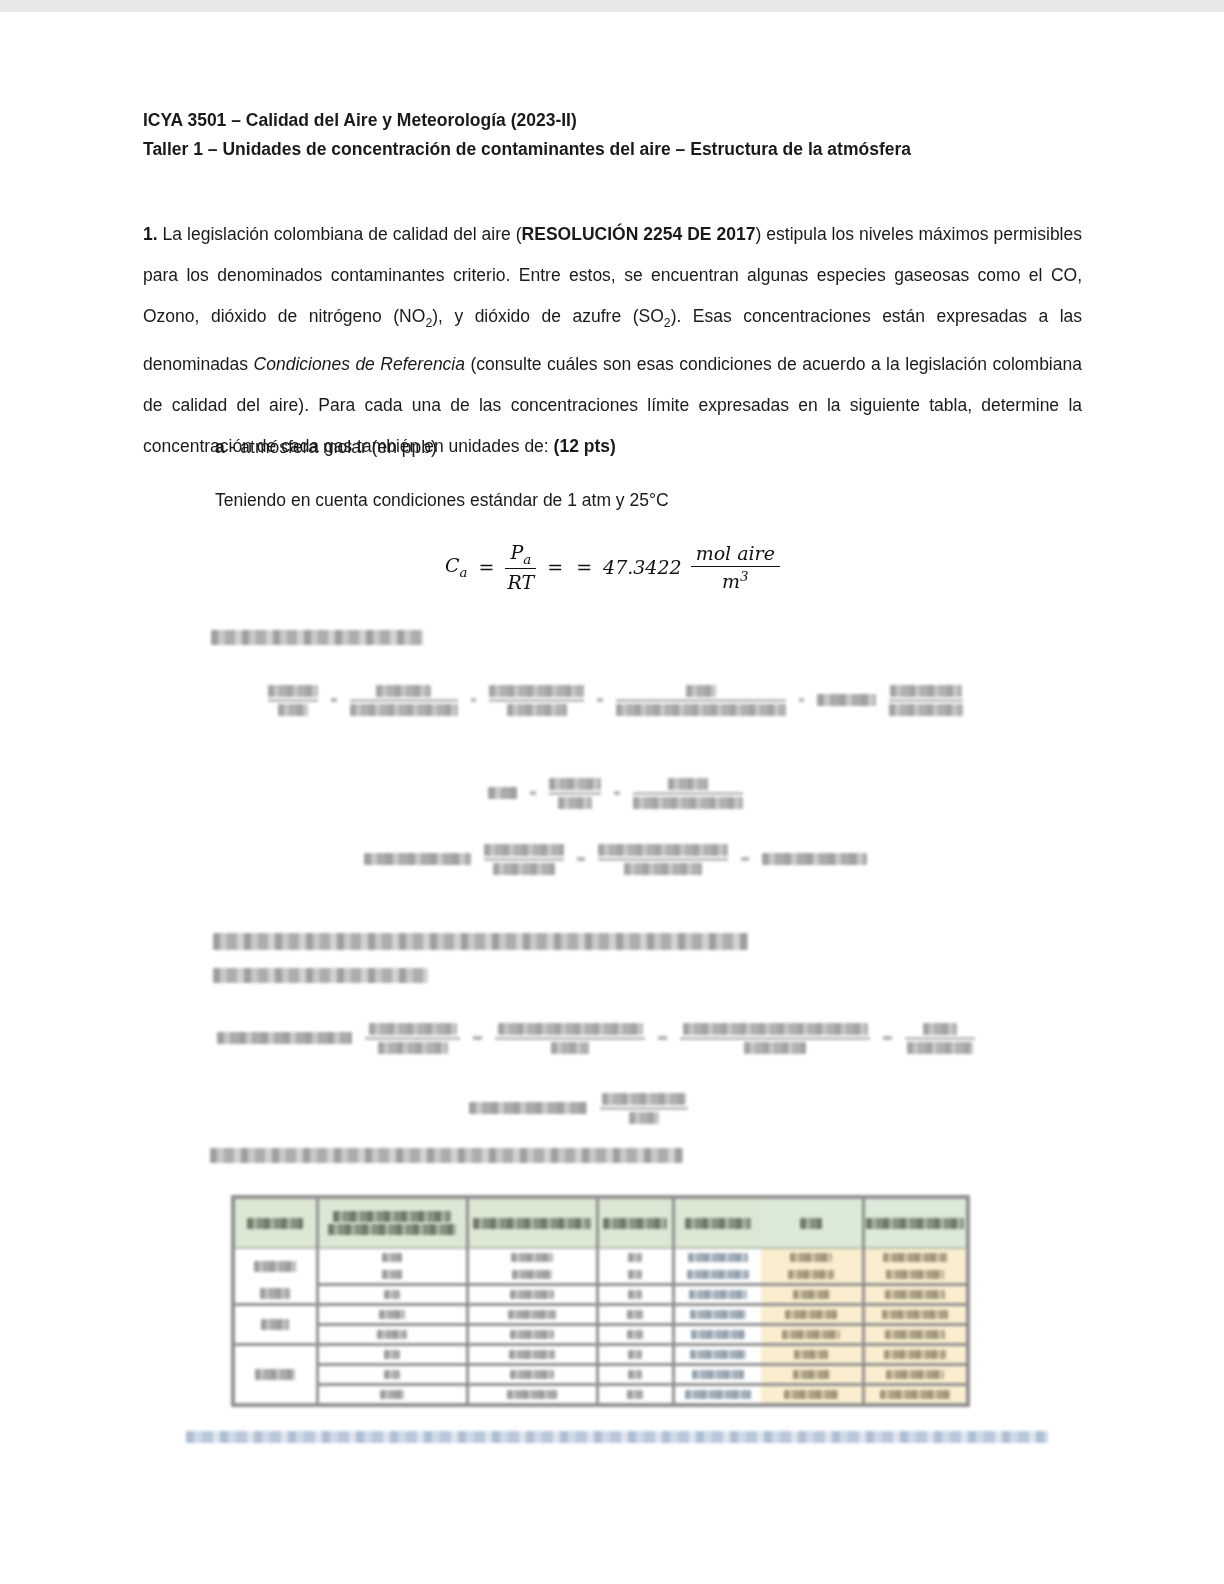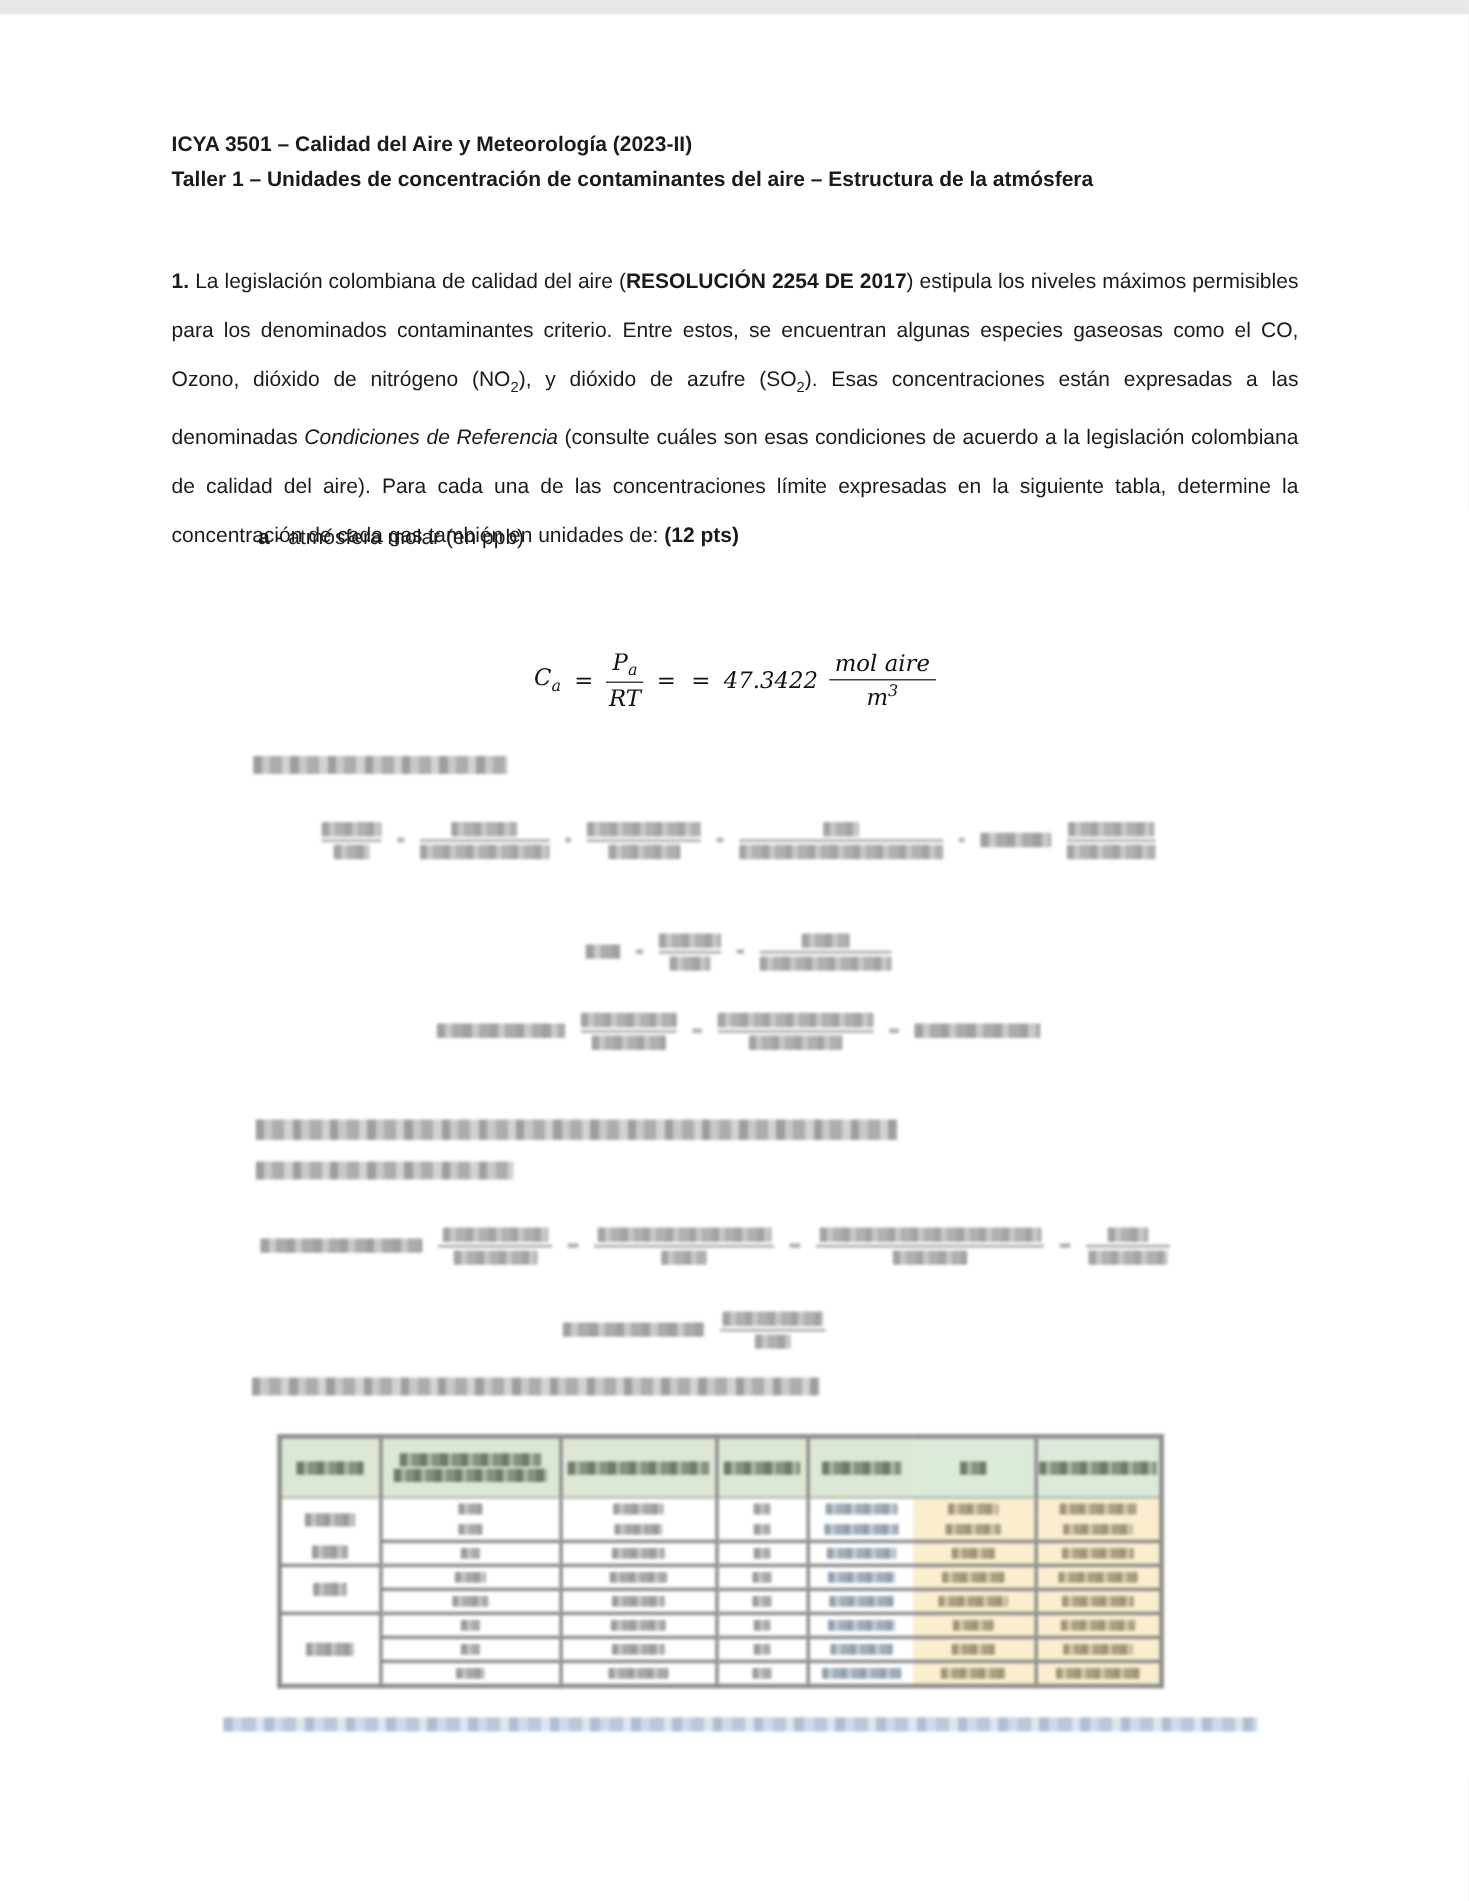--- a/index.html
+++ b/index.html
@@ -88,20 +88,21 @@
 
   <div class="doc-header">
     <div>ICYA 3501 – Calidad del Aire y Meteorología (2023-II)</div>
     <div>Taller 1 – Unidades de concentración de contaminantes del aire – Estructura de la atmósfera</div>
   </div>
 
   <div class="problem"><span class="b">1.</span><span> La legislación colombiana de calidad del aire (</span><span class="b">RESOLUCIÓN 2254 DE 2017</span><span>) estipula los niveles máximos permisibles para los denominados contaminantes criterio. Entre estos, se encuentran algunas especies gaseosas como el CO, Ozono, dióxido de nitrógeno (NO</span><sub>2</sub><span>), y dióxido de azufre (SO</span><sub>2</sub><span>). Esas concentraciones están expresadas a las denominadas </span><span class="i">Condiciones de Referencia</span><span> (consulte cuáles son esas condiciones de acuerdo a la legislación colombiana de calidad del aire). Para cada una de las concentraciones límite expresadas en la siguiente tabla, determine la concentración de cada gas también en unidades de: </span><span class="b">(12 pts)</span></div>
 
   <div class="indent-line" style="top:425px;"><span class="b">a</span><span> - atmósfera molar (en ppb)</span></div>
 
+  <div class="indent-line" style="top:478px;">Teniendo en cuenta condiciones estándar de 1 atm y 25°C</div>
 
   <div class="formula">
     <span><span>C</span><sub>a</sub></span>
     <span class="mo">=</span>
     <span class="frac">
       <span class="num"><span>P</span><sub>a</sub></span>
       <span class="den">RT</span>
     </span>
     <span class="mo">=</span>
     <span class="mo">=</span>

